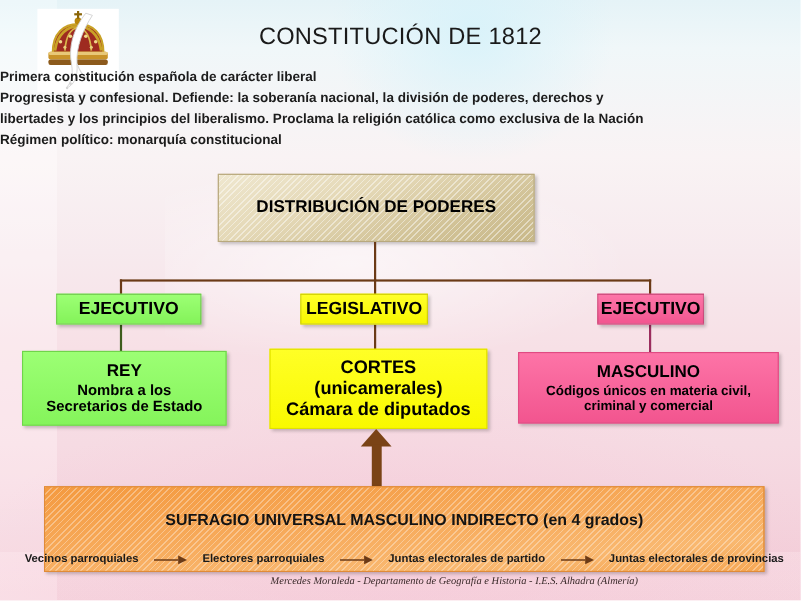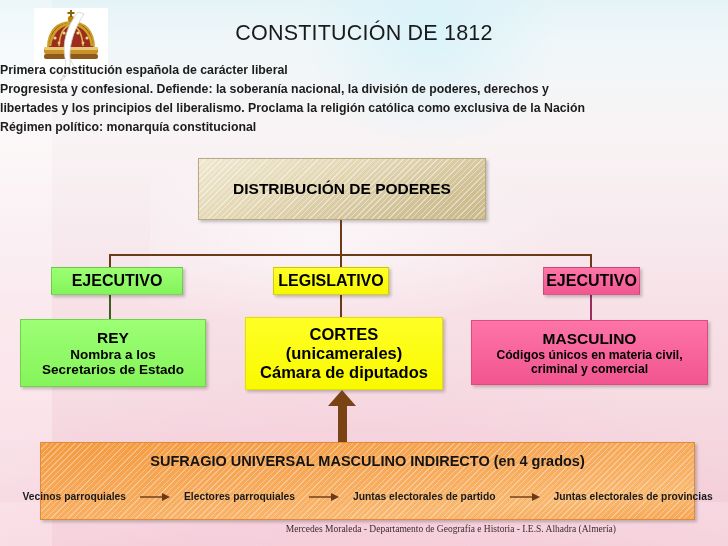--- a/index.html
+++ b/index.html
@@ -177,21 +177,21 @@
         rgba(255,255,255,0.33) 0px, rgba(255,255,255,0.33) 1px,
         rgba(255,255,255,0) 1px, rgba(255,255,255,0) 4px),
       linear-gradient(175deg, #f6a04a 0%, #f7ad5e 45%, #f8b368 70%, #f6a košt 100%);
     background-image:
       repeating-linear-gradient(135deg,
         rgba(255,255,255,0.33) 0px, rgba(255,255,255,0.33) 1px,
         rgba(255,255,255,0) 1px, rgba(255,255,255,0) 4px),
       linear-gradient(175deg, #f49a40 0%, #f7ab5c 48%, #f9b870 78%, #f6a754 100%);
     border: 1px solid #e08b38;
     justify-content: flex-start;
-    padding-top: 10px;
+    padding-top: 22px;
   }
   #sufragio-title {
     font-size: 14.5px;
     font-weight: bold;
     color: #141414;
   }
   #sufragio-chain {
     margin-top: 22px;
     display: flex;
     align-items: center;
@@ -225,23 +225,23 @@
     border-right: 14px solid transparent;
     border-bottom: 16px solid #7a4316;
   }
 
   #footer {
     position: absolute;
     left: 0; top: 524px;
     width: 580px;
     text-align: right;
     font-family: "Liberation Serif", serif;
+    font-style: italic;
     font-size: 9.5px;
     color: #3b2b2b;
-    padding-left: 36px;
   }
 </style>
 </head>
 <body>
 
 <div id="slide">
 
   <div id="bg-texture"></div>
   <div id="bg-blotch-a"></div>
   <div id="bg-blotch-b"></div>

